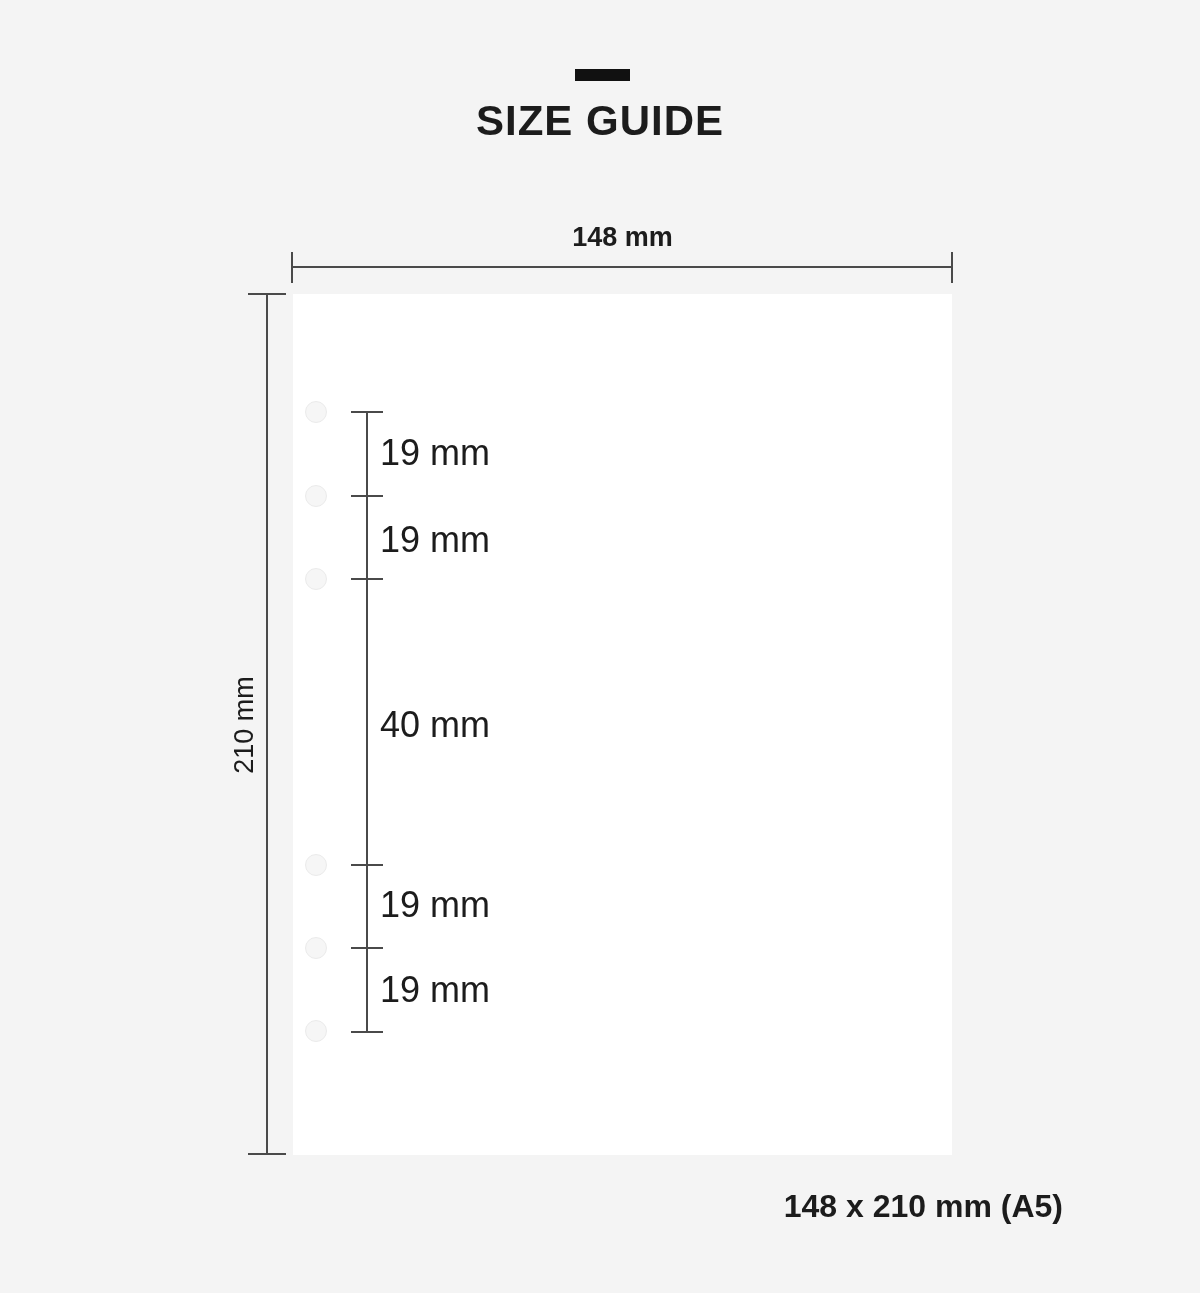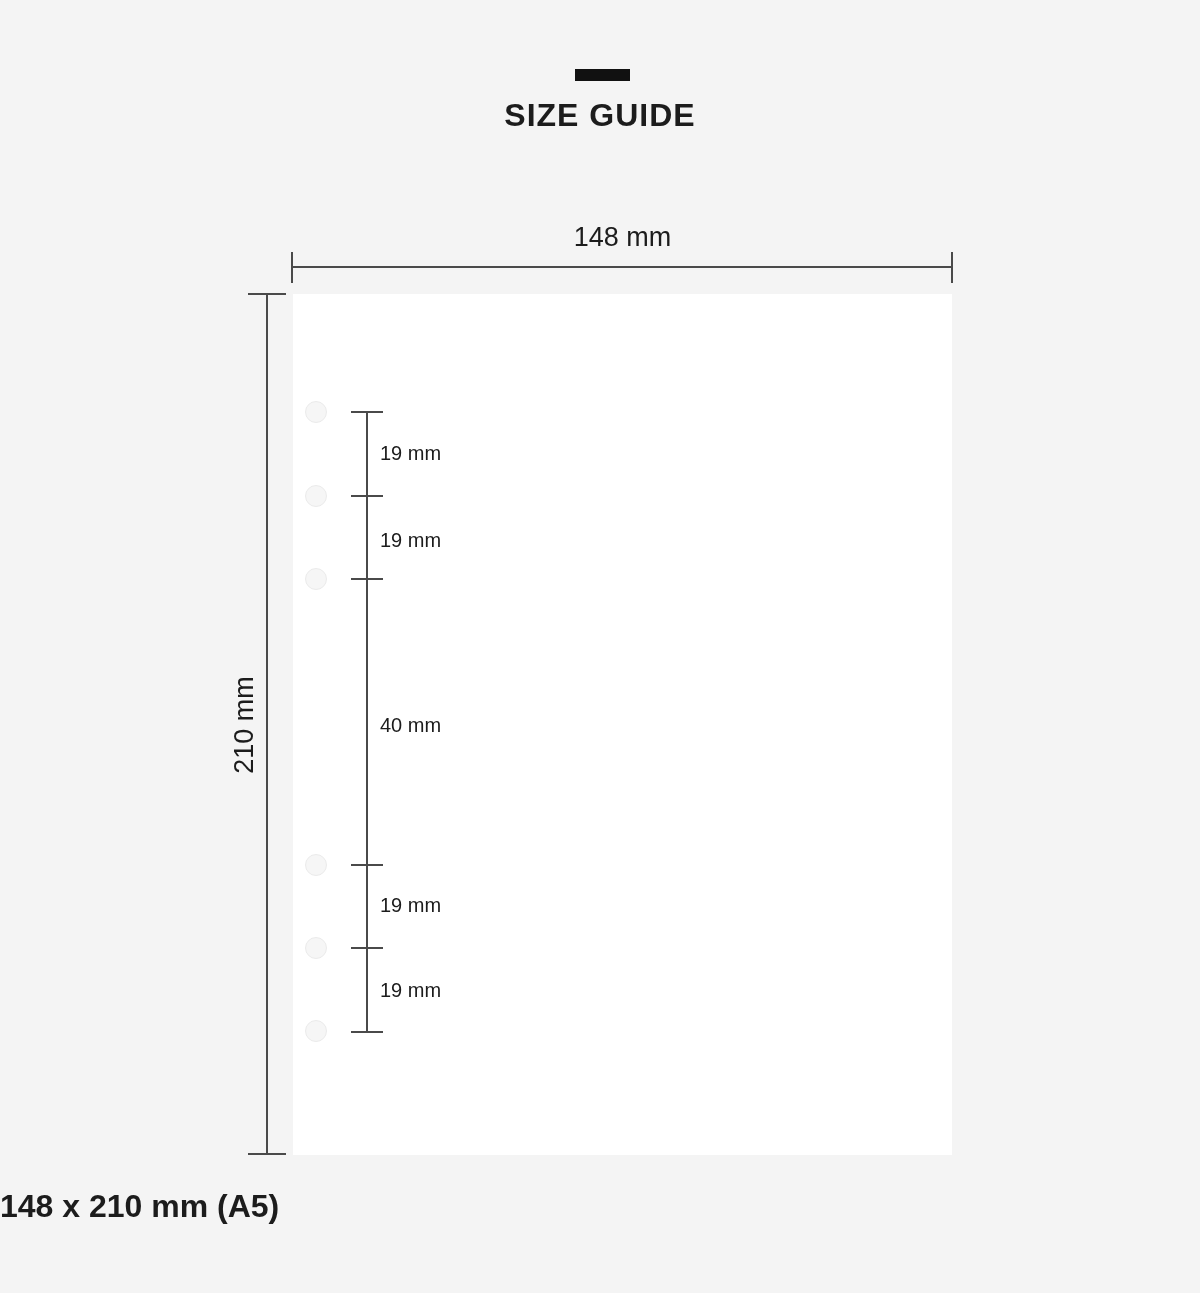--- a/index.html
+++ b/index.html
@@ -24,21 +24,21 @@
     width: 55px;
     height: 12px;
     background: #111111;
   }
   .page-title {
     position: absolute;
     left: 0;
     top: 97px;
     width: 1200px;
     text-align: center;
-    font-size: 32px;
+    font-size: 42px;
     font-weight: 700;
     letter-spacing: 1px;
     color: #1c1c1c;
   }
 
   
   .dim-line, .dim-tick {
     position: absolute;
     background: #4a4a4a;
   }
@@ -47,20 +47,21 @@
   .top-dim-tick-l { left: 291px; top: 252px; width: 2px;  height: 31px; }
   .top-dim-tick-r { left: 951px; top: 252px; width: 2px;  height: 31px; }
   .top-dim-label {
     position: absolute;
     left: 292px;
     top: 222px;
     width: 661px;
     text-align: center;
     font-size: 27px;
     color: #1c1c1c;
+    font-weight: bold;
   }
   
   .left-dim-line   { left: 266px; top: 294px; width: 2px;  height: 861px; }
   .left-dim-tick-t { left: 248px; top: 293px; width: 38px; height: 2px; }
   .left-dim-tick-b { left: 248px; top: 1153px; width: 38px; height: 2px; }
   .left-dim-label {
     position: absolute;
     left: 144px;
     top: 710px;
     width: 200px;
@@ -119,37 +120,37 @@
   .tick-3 { top: 578px; }
   .tick-4 { top: 864px; }
   .tick-5 { top: 947px; }
   .tick-6 { top: 1031px; }
 
   .segment-label {
     position: absolute;
     left: 380px;
     height: 34px;
     line-height: 34px;
-    font-size: 20px;
+    font-size: 36px;
     color: #1c1c1c;
     white-space: nowrap;
   }
   .seg-1 { top: 436px; }
   .seg-2 { top: 523px; }
   .seg-3 { top: 708px; }
   .seg-4 { top: 888px; }
   .seg-5 { top: 973px; }
 
   
   .footer-caption {
     position: absolute;
     left: 0;
     top: 1188px;
     width: 1063px;
-    text-align: left;
+    text-align: right;
     font-size: 32px;
     font-weight: 700;
     color: #1c1c1c;
   }
 </style>
 </head>
 <body>
 
 <div class="accent-bar"></div>
 <div class="page-title">SIZE GUIDE</div>

